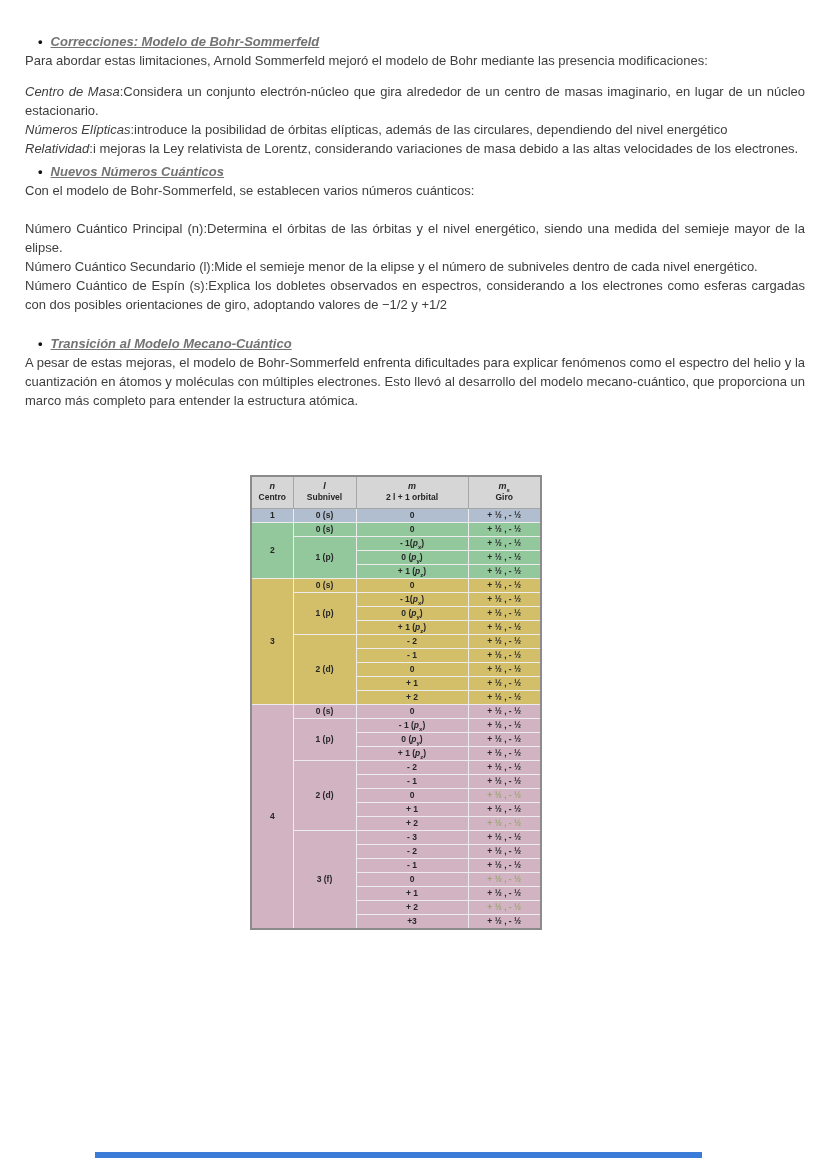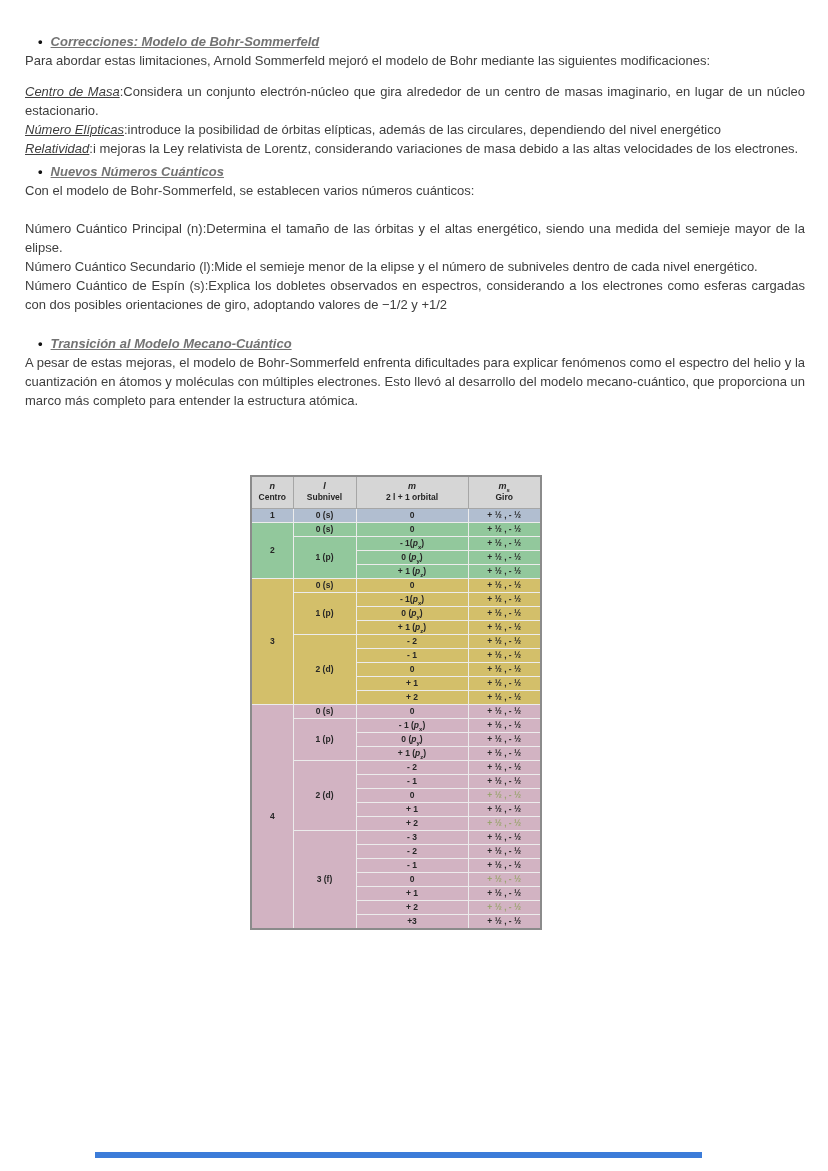--- a/index.html
+++ b/index.html
@@ -4,21 +4,21 @@
 <style>
   *{margin:0;padding:0;box-sizing:border-box}
   html,body{background:#ffffff}
   body{width:828px;height:1171px;font-family:"Liberation Sans",sans-serif;}
   .page{position:relative;width:828px;height:1171px;overflow:hidden;background:#ffffff;
         padding:28px 23px 0 25px;font-size:13px;line-height:19px;color:#3e3e3e}
   .bullet-item{display:flex;align-items:flex-start;margin-top:4px;padding-left:13px;color:#121212}
   .dot{font-weight:bold;margin-right:8px}
   .bullet-title{font-weight:bold;font-style:italic;text-decoration:underline;color:#737373}
   p.just{text-align:justify}
-  .lbl{font-style:italic;text-decoration:underline}
+  .lbl{font-style:italic;}
   .gap-a{margin-top:12px}
   .gap-b{margin-top:19px}
   .gap-c{margin-top:20px}
   
   table.qt{border-collapse:collapse;table-layout:fixed;width:290px;margin:65px 0 0 225px;
            border:2px solid #8b8b8b;font-size:8.5px;color:#262626;text-align:center}
   .qt th{background:#d6d6d6;border:1px solid #a6a6a6;height:32px;padding:0;vertical-align:middle}
   .qt .hsym{font-weight:bold;font-style:italic;font-size:9px;line-height:11px}
   .qt .hlab{font-weight:bold;font-size:8.5px;line-height:11px}
   .qt td{border:1px solid #ececec;height:13px;line-height:13px;padding:0;
@@ -30,33 +30,33 @@
 </style>
 </head>
 <body>
 
 <div class="page">
 
   <div class="bullet-item">
     <span class="dot">•</span>
     <span class="bullet-title">Correcciones: Modelo de Bohr-Sommerfeld</span>
   </div>
-  <p class="just">Para abordar estas limitaciones, Arnold Sommerfeld mejoró el modelo de Bohr mediante las siguientes modificaciones:</p>
+  <p class="just">Para abordar estas limitaciones, Arnold Sommerfeld mejoró el modelo de Bohr mediante las presencia modificaciones:</p>
 
   <p class="just gap-a"><span class="lbl">Centro de Masa</span><span>:Considera un conjunto electrón-núcleo que gira alrededor de un centro de masas imaginario, en lugar de un núcleo estacionario.</span></p>
-  <p class="just"><span class="lbl">Número Elípticas</span><span>:introduce la posibilidad de órbitas elípticas, además de las circulares, dependiendo del nivel energético</span></p>
+  <p class="just"><span class="lbl">Números Elípticas</span><span>:introduce la posibilidad de órbitas elípticas, además de las circulares, dependiendo del nivel energético</span></p>
   <p class="just"><span class="lbl">Relatividad</span><span>:i mejoras la Ley relativista de Lorentz, considerando variaciones de masa debido a las altas velocidades de los electrones.</span></p>
 
   <div class="bullet-item">
     <span class="dot">•</span>
     <span class="bullet-title">Nuevos Números Cuánticos</span>
   </div>
   <p class="just">Con el modelo de Bohr-Sommerfeld, se establecen varios números cuánticos:</p>
 
-  <p class="just gap-b">Número Cuántico Principal (n):Determina el tamaño de las órbitas y el altas energético, siendo una medida del semieje mayor de la elipse.</p>
+  <p class="just gap-b">Número Cuántico Principal (n):Determina el órbitas de las órbitas y el nivel energético, siendo una medida del semieje mayor de la elipse.</p>
   <p class="just">Número Cuántico Secundario (l):Mide el semieje menor de la elipse y el número de subniveles dentro de cada nivel energético.</p>
   <p class="just">Número Cuántico de Espín (s):Explica los dobletes observados en espectros, considerando a los electrones como esferas cargadas con dos posibles orientaciones de giro, adoptando valores de −1/2 y +1/2</p>
 
   <div class="bullet-item gap-c">
     <span class="dot">•</span>
     <span class="bullet-title">Transición al Modelo Mecano-Cuántico</span>
   </div>
   <p class="just">A pesar de estas mejoras, el modelo de Bohr-Sommerfeld enfrenta dificultades para explicar fenómenos como el espectro del helio y la cuantización en átomos y moléculas con múltiples electrones. Esto llevó al desarrollo del modelo mecano-cuántico, que proporciona un marco más completo para entender la estructura atómica.</p>
 
   <table class="qt">

